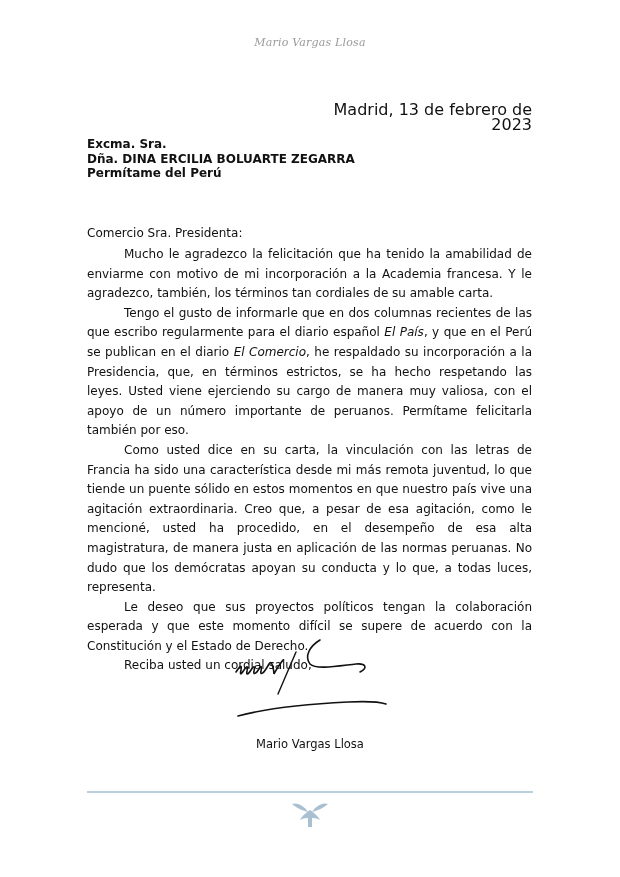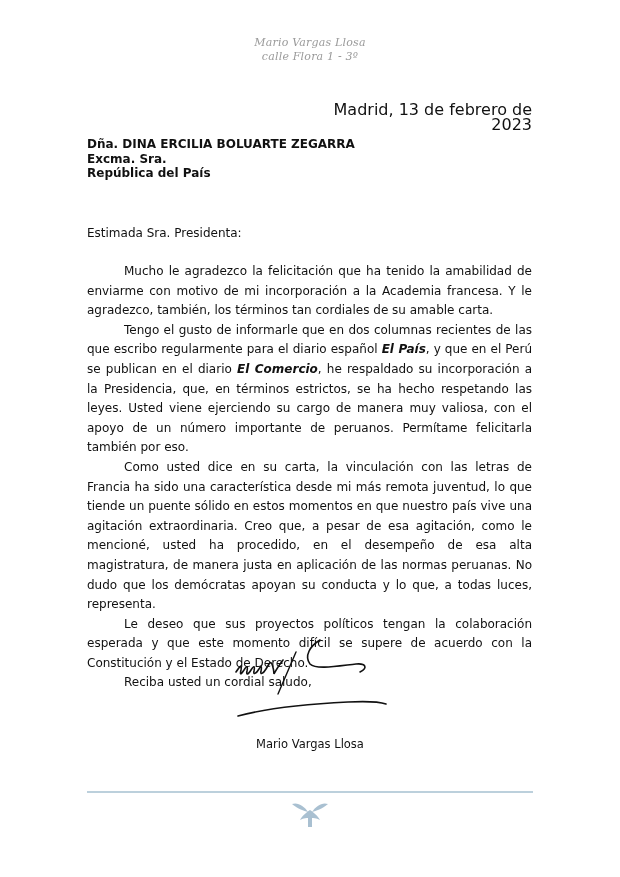--- a/index.html
+++ b/index.html
@@ -1,46 +1,45 @@
 <!DOCTYPE html>
 <html><head>
 <meta charset="utf-8">
 <style>
   html, body { margin: 0; padding: 0; background: #ffffff; }
   body { width: 620px; height: 877px; position: relative; overflow: hidden; font-family: "DejaVu Sans", sans-serif; color: #111; }
   .letterhead { position: absolute; top: 36px; left: 0; width: 620px; text-align: center; font-family: "DejaVu Serif", serif; font-style: italic; color: #9a9a9a; font-size: 11px; line-height: 13.5px; letter-spacing: 0.2px; }
   .date { position: absolute; top: 102px; left: 300px; width: 232px; text-align: right; font-size: 16px; line-height: 15px; }
   .recipient { position: absolute; top: 137px; left: 87px; font-weight: bold; font-size: 12px; line-height: 14.5px; }
   .salutation { position: absolute; top: 226px; left: 87px; font-size: 12px; line-height: 15px; }
-  .body { position: absolute; top: 262px; left: 87px; width: 445px; font-size: 12px; line-height: 19.6px; text-align: justify; }
+  .body { position: absolute; top: 245px; left: 87px; width: 445px; font-size: 12px; line-height: 19.6px; text-align: justify; }
   .body p { margin: 0; text-indent: 37px; }
   .closing { text-indent: 37px; }
   .signature { position: absolute; top: 636px; left: 228px; width: 170px; height: 90px; }
   .signer { position: absolute; top: 737px; left: 0; width: 620px; text-align: center; font-size: 11.5px; line-height: 14px; }
   .footer-rule { position: absolute; top: 791px; left: 87px; width: 446px; height: 2px; background: #bcd0dc; }
   .footer-logo { position: absolute; top: 800px; left: 290px; width: 40px; height: 28px; }
-  em { font-style: italic; font-weight: bold; }
+  em { font-style: italic; }
 </style>
 </head>
 <body>
 
 <div class="letterhead">
   <div>Mario Vargas Llosa</div>
-  <div>calle Flora 1 - 3º</div>
 </div>
 
 <div class="date">Madrid, 13 de febrero de 2023</div>
 
 <div class="recipient">
+  <div>Excma. Sra.</div>
   <div>Dña. DINA ERCILIA BOLUARTE ZEGARRA</div>
-  <div>Excma. Sra.</div>
-  <div>República del País</div>
+  <div>Permítame del Perú</div>
 </div>
 
-<div class="salutation">Estimada Sra. Presidenta:</div>
+<div class="salutation">Comercio Sra. Presidenta:</div>
 
 <div class="body">
   <p>Mucho le agradezco la felicitación que ha tenido la amabilidad de enviarme con motivo de mi incorporación a la Academia francesa. Y le agradezco, también, los términos tan cordiales de su amable carta.</p>
   <p><span>Tengo el gusto de informarle que en dos columnas recientes de las que escribo regularmente para el diario español </span><em>El País</em><span>, y que en el Perú se publican en el diario </span><em>El Comercio</em><span>, he respaldado su incorporación a la Presidencia, que, en términos estrictos, se ha hecho respetando las leyes. Usted viene ejerciendo su cargo de manera muy valiosa, con el apoyo de un número importante de peruanos. Permítame felicitarla también por eso.</span></p>
   <p>Como usted dice en su carta, la vinculación con las letras de Francia ha sido una característica desde mi más remota juventud, lo que tiende un puente sólido en estos momentos en que nuestro país vive una agitación extraordinaria. Creo que, a pesar de esa agitación, como le mencioné, usted ha procedido, en el desempeño de esa alta magistratura, de manera justa en aplicación de las normas peruanas. No dudo que los demócratas apoyan su conducta y lo que, a todas luces, representa.</p>
   <p>Le deseo que sus proyectos políticos tengan la colaboración esperada y que este momento difícil se supere de acuerdo con la Constitución y el Estado de Derecho.</p>
   <p class="closing">Reciba usted un cordial saludo,</p>
 </div>
 
 <svg class="signature" viewBox="0 0 170 90">

